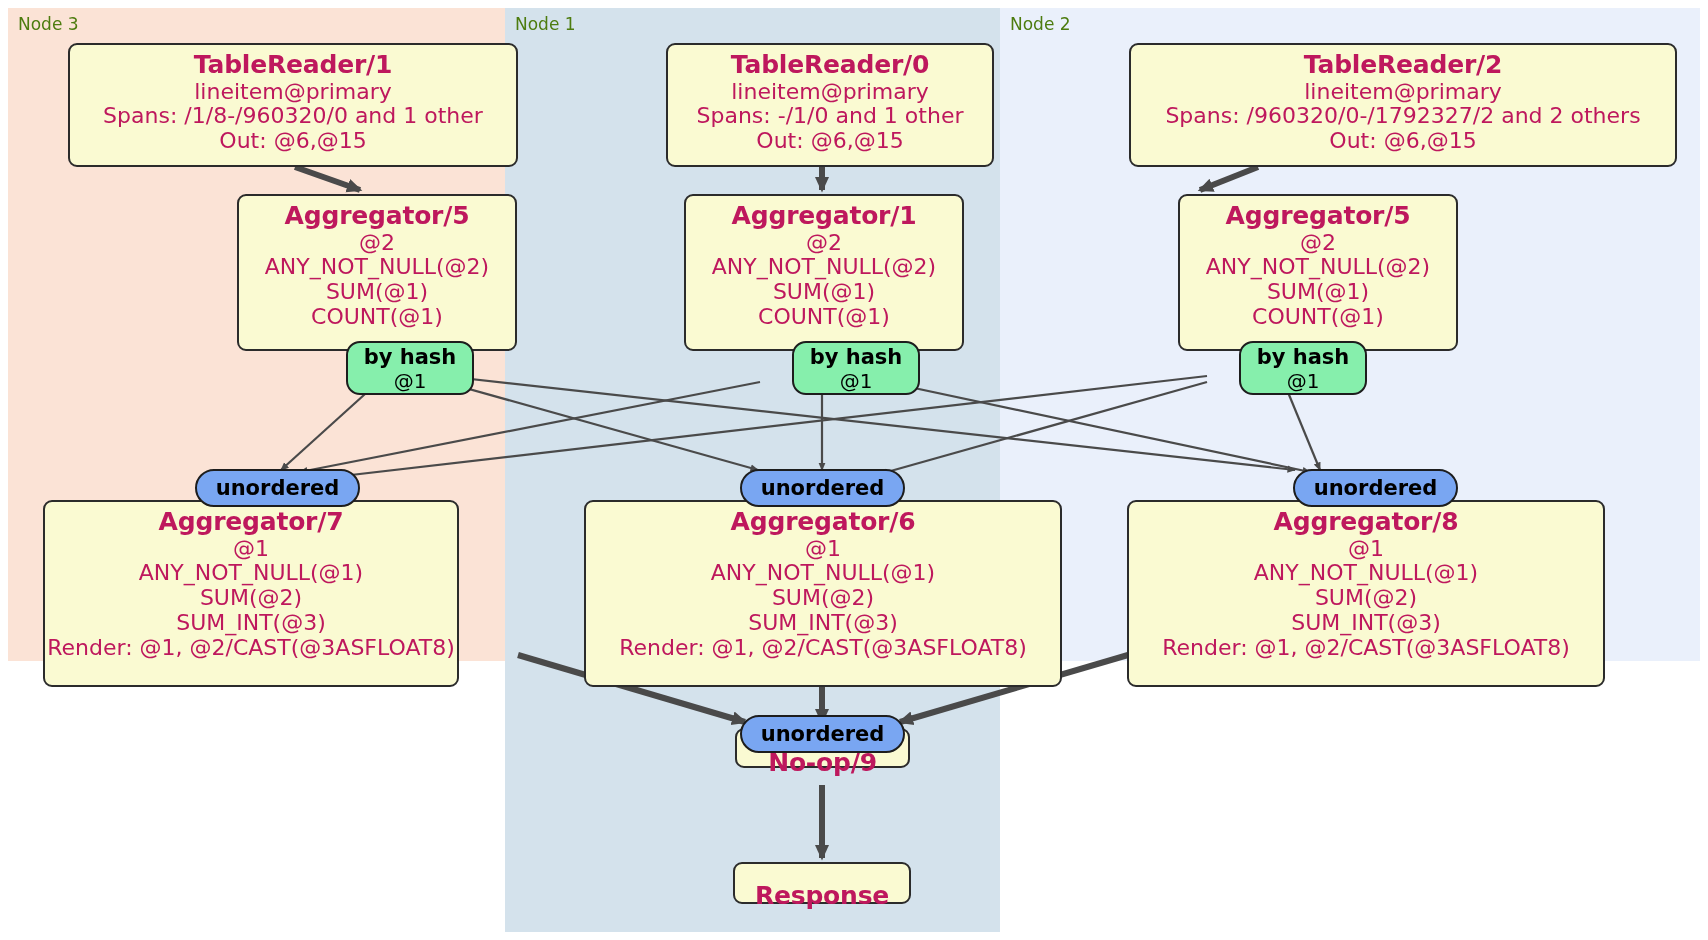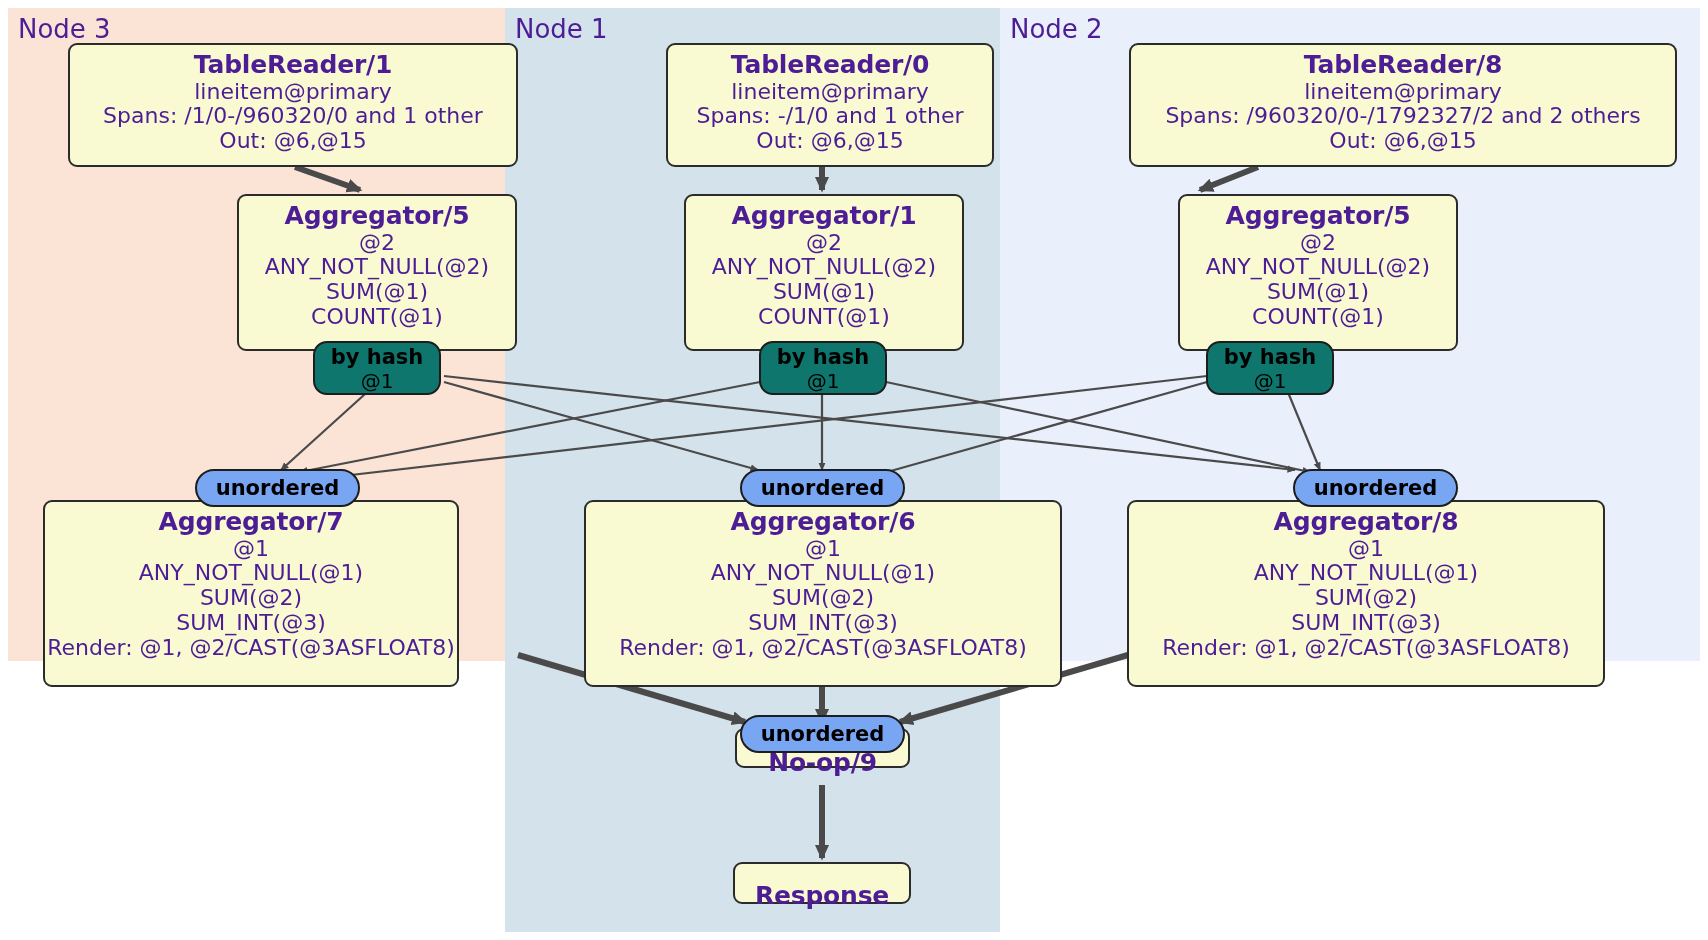--- a/index.html
+++ b/index.html
@@ -19,34 +19,34 @@
   }
   
   .panel {
     position: absolute;
     box-sizing: border-box;
   }
   .panel-label {
     position: absolute;
     top: 6px;
     left: 10px;
-    font-size: 26px;
-    color: #4c1d95;
+    font-size: 17px;
+    color: #4d7c0f;
     line-height: 1.2;
     white-space: nowrap;
   }
   
   .proc {
     position: absolute;
     box-sizing: border-box;
     background: #FAFAD2;
     border: 2px solid #2b2b2b;
     border-radius: 9px;
     text-align: center;
-    color: #4c1d95;
+    color: #be185d;
     padding-top: 5px;
     z-index: 5;
   }
   .proc .title {
     font-weight: bold;
     font-size: 25px;
     line-height: 1.18;
     letter-spacing: -0.2px;
   }
   .proc .line {
@@ -58,23 +58,24 @@
   
   .badge {
     position: absolute;
     box-sizing: border-box;
     border: 2px solid #1d1d1d;
     text-align: center;
     color: #000;
     z-index: 8;
   }
   .badge.hash {
-    background: #0f766e;
+    background: #86efac;
     border-radius: 14px;
     padding-top: 3px;
+    margin-left: 33px;
   }
   .badge.hash .b1 {
     font-weight: bold;
     font-size: 21px;
     line-height: 1.12;
   }
   .badge.hash .b2 {
     font-size: 20px;
     line-height: 1.1;
   }
@@ -145,33 +146,33 @@
     <path d="M 518,655 L 745,722" stroke="#4a4a4a" stroke-width="6" fill="none" marker-end="url(#arrThick)"></path>
     <path d="M 822,680 L 822,722" stroke="#4a4a4a" stroke-width="6" fill="none" marker-end="url(#arrThick)"></path>
     <path d="M 1128,655 L 900,722" stroke="#4a4a4a" stroke-width="6" fill="none" marker-end="url(#arrThick)"></path>
 
     <path d="M 822,785 L 822,858" stroke="#4a4a4a" stroke-width="6" fill="none" marker-end="url(#arrThick)"></path>
   </svg>
 
   <div class="proc" style="left:68px; top:43px; width:450px; height:124px;">
     <div class="title">TableReader/1</div>
     <div class="line">lineitem@primary</div>
-    <div class="line">Spans: /1/0-/960320/0 and 1 other</div>
+    <div class="line">Spans: /1/8-/960320/0 and 1 other</div>
     <div class="line">Out: @6,@15</div>
   </div>
 
   <div class="proc" style="left:666px; top:43px; width:328px; height:124px;">
     <div class="title">TableReader/0</div>
     <div class="line">lineitem@primary</div>
     <div class="line">Spans: -/1/0 and 1 other</div>
     <div class="line">Out: @6,@15</div>
   </div>
 
   <div class="proc" style="left:1129px; top:43px; width:548px; height:124px;">
-    <div class="title">TableReader/8</div>
+    <div class="title">TableReader/2</div>
     <div class="line">lineitem@primary</div>
     <div class="line">Spans: /960320/0-/1792327/2 and 2 others</div>
     <div class="line">Out: @6,@15</div>
   </div>
 
   <div class="proc" style="left:237px; top:194px; width:280px; height:157px;">
     <div class="title">Aggregator/5</div>
     <div class="line">@2</div>
     <div class="line">ANY_NOT_NULL(@2)</div>
     <div class="line">SUM(@1)</div>

